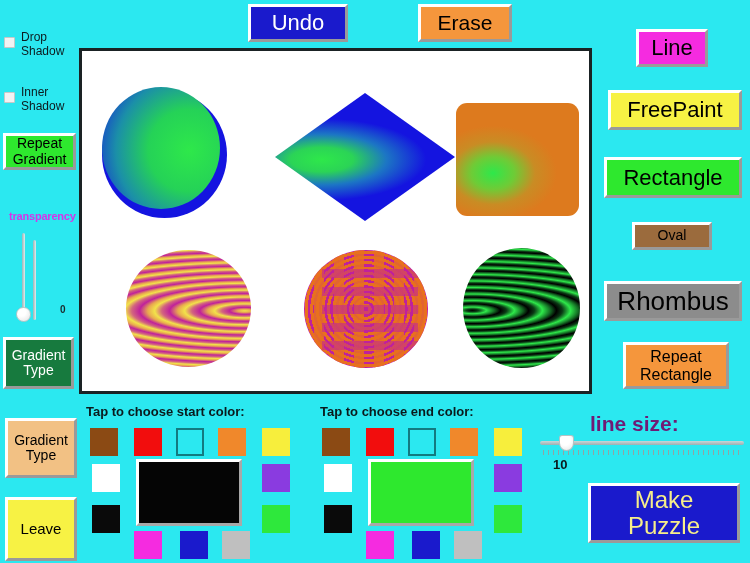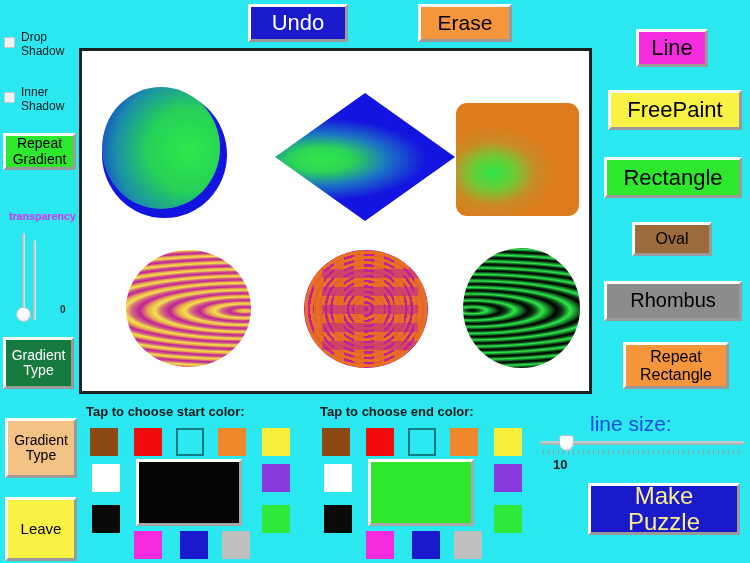--- a/index.html
+++ b/index.html
@@ -127,22 +127,22 @@
     border-right: 3px solid #a8a8a8;
     border-bottom: 3px solid #a8a8a8;
     cursor: pointer;
   }
 
   
   #linesize-label {
     position: absolute;
     left: 590px; top: 412px;
     font-size: 21px;
-    font-weight: normal;
-    color: #1d4ed8;
+    font-weight: bold;
+    color: #701a75;
   }
   #linesize-track {
     position: absolute;
     left: 540px; top: 441px;
     width: 204px; height: 4px;
     background: linear-gradient(to bottom,#c9d6d7,#9eb0b1);
     border-radius: 2px;
   }
   #linesize-ticks {
     position: absolute;
@@ -263,25 +263,25 @@
   </div>
 
   <div class="btn" id="tool-freepaint" style="left: 608px; top: 90px; width: 134px; height: 40px; font-size: 22px; background: rgb(247, 242, 68); color: rgb(0, 0, 0);">
     <span>FreePaint</span>
   </div>
 
   <div class="btn" id="tool-rectangle" style="left: 604px; top: 157px; width: 138px; height: 41px; font-size: 22px; background: rgb(46, 232, 46); color: rgb(0, 0, 0);">
     <span>Rectangle</span>
   </div>
 
-  <div class="btn" id="tool-oval" style="left: 632px; top: 222px; width: 80px; height: 34px; font-size: 16px; background: rgb(155, 107, 61); color: rgb(0, 0, 0);">
+  <div class="btn" id="tool-oval" style="left: 632px; top: 222px; width: 80px; height: 28px; font-size: 14px; background: rgb(155, 107, 61); color: rgb(0, 0, 0);">
     <span>Oval</span>
   </div>
 
-  <div class="btn" id="tool-rhombus" style="left: 604px; top: 281px; width: 138px; height: 40px; font-size: 20px; background: rgb(140, 140, 140); color: rgb(0, 0, 0);">
+  <div class="btn" id="tool-rhombus" style="left: 604px; top: 281px; width: 138px; height: 40px; font-size: 26px; background: rgb(140, 140, 140); color: rgb(0, 0, 0);">
     <span>Rhombus</span>
   </div>
 
   <div class="btn" id="tool-round-rectangle" style="left: 623px; top: 342px; width: 106px; height: 47px; font-size: 16px; background: rgb(245, 150, 60); color: rgb(0, 0, 0);">
     <span>Repeat
 Rectangle</span>
   </div>
 
   <div class="pal-title" style="left:86px; top:404px;">Tap to choose start color:</div>
 
@@ -322,18 +322,18 @@
   <div class="swatch" style="left:454px; top:531px; background:#BFBFBF;"></div>
 
   <div class="preview" id="end-color-preview" style="left:368px; top:459px; width:106px; height:67px; background:#2EE82E;"></div>
 
   <div id="linesize-label">line size:</div>
   <div id="linesize-track"></div>
   <div id="linesize-ticks"></div>
   <div id="linesize-thumb"></div>
   <div id="linesize-value">10</div>
 
-  <div class="btn" id="make-puzzle-button" style="left: 588px; top: 483px; width: 152px; height: 52px; font-size: 24px; background: rgb(26, 26, 204); color: rgb(247, 238, 138);">
+  <div class="btn" id="make-puzzle-button" style="left: 588px; top: 483px; width: 152px; height: 60px; font-size: 24px; background: rgb(26, 26, 204); color: rgb(247, 238, 138);">
     <span>Make
 Puzzle</span>
   </div>
 
 </div>
 
 </body></html>

